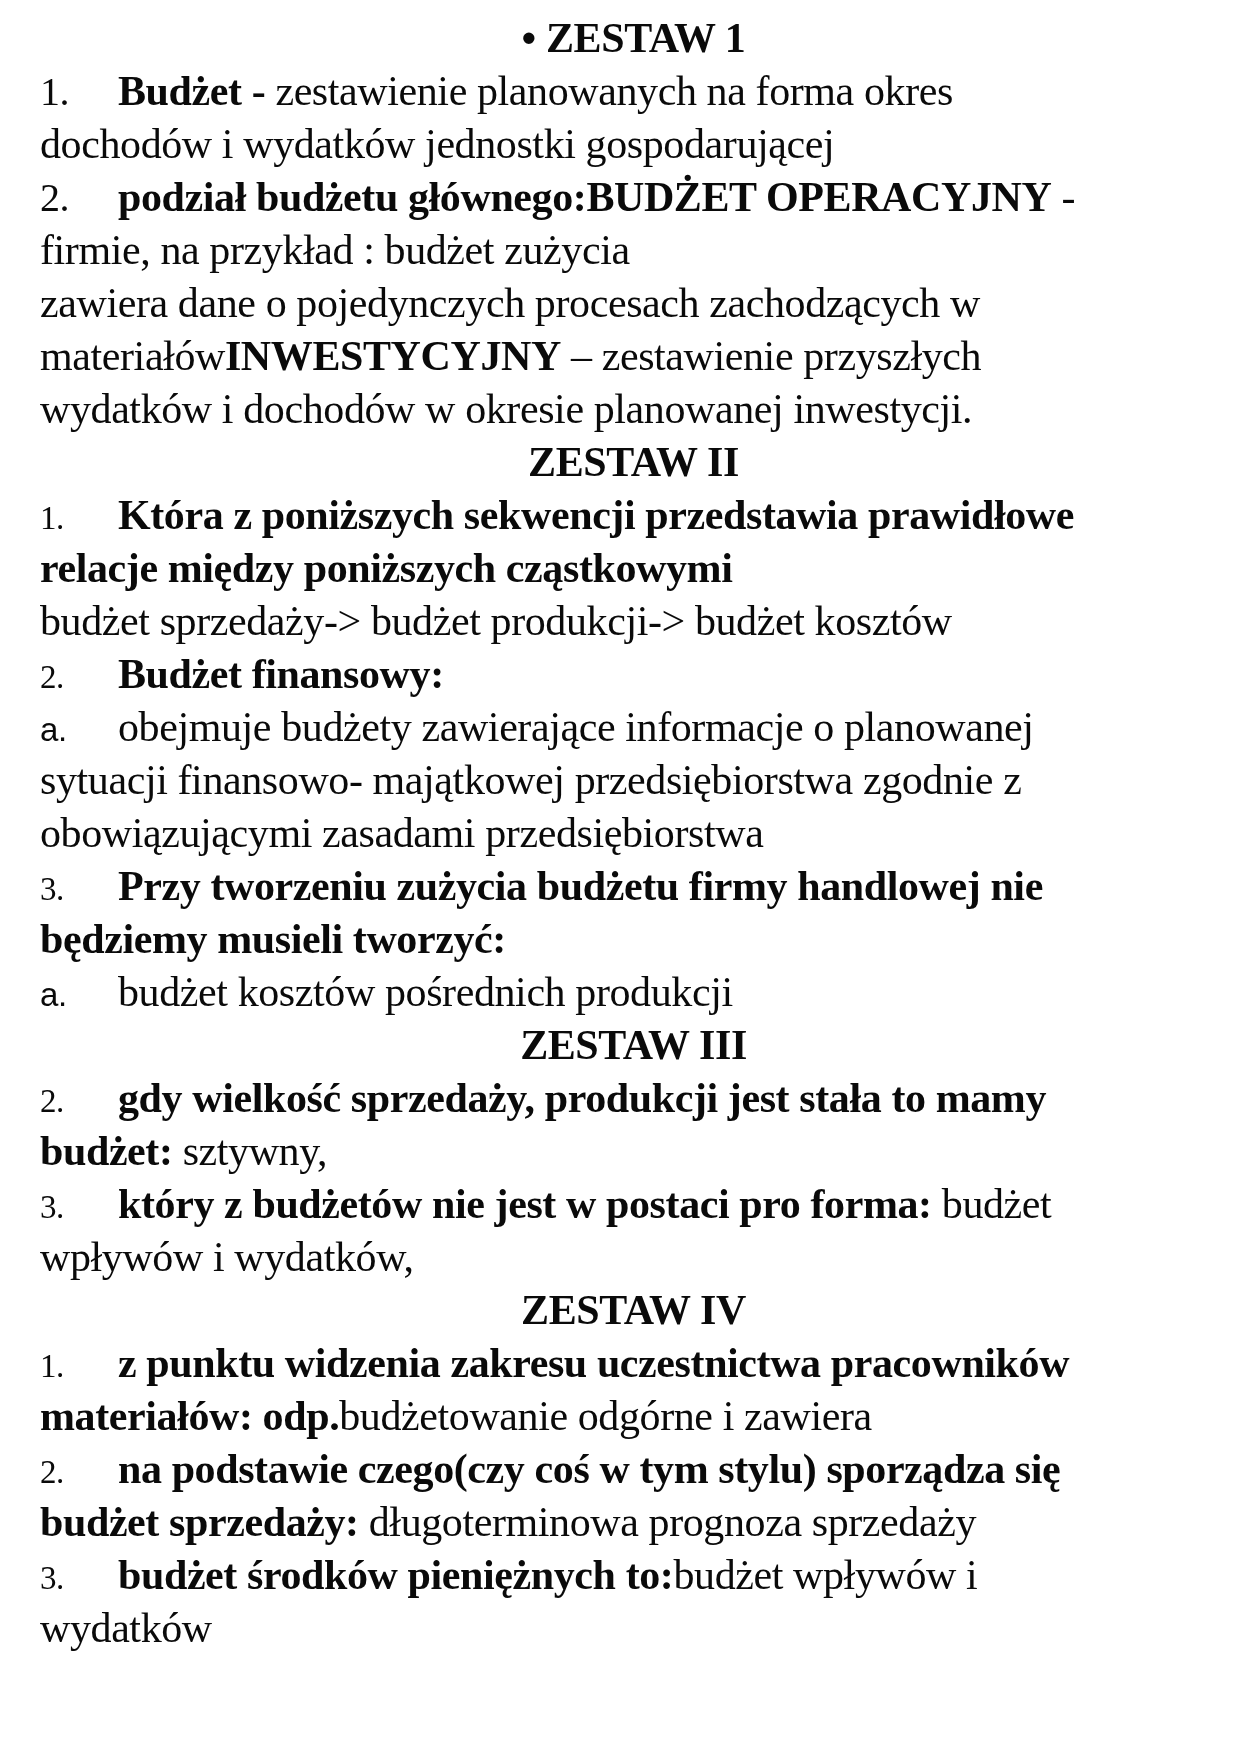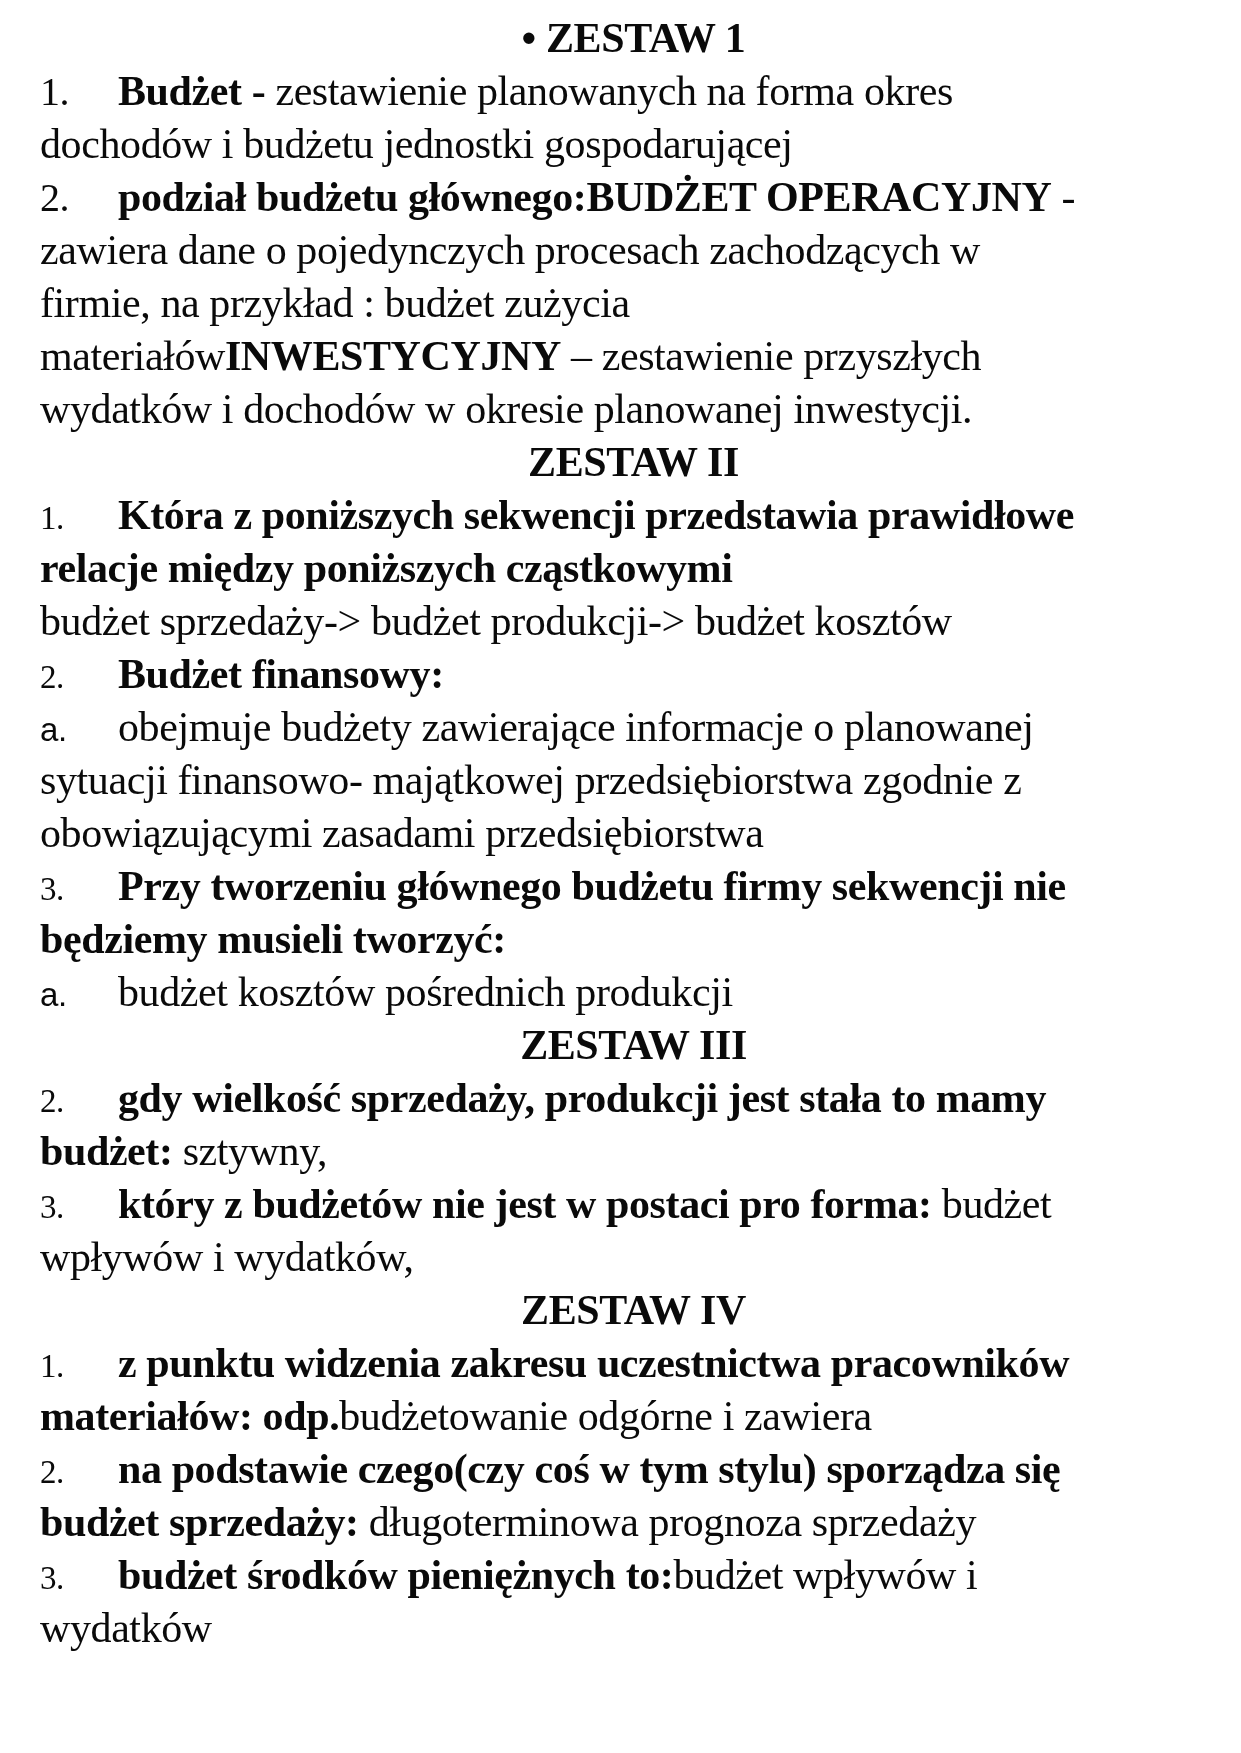--- a/index.html
+++ b/index.html
@@ -43,35 +43,35 @@
   .marker.n2 { font-size: 33px; }
   .marker.a  { font-size: 33px; font-family: "Liberation Sans", "DejaVu Sans", sans-serif; }
   .seg.b { font-weight: bold; }
 </style>
 </head>
 <body>
 
 <div class="page" id="doc-page">
     <div class="line heading"><span class="seg b">• ZESTAW 1</span></div>
     <div class="line"><span class="marker n1">1.</span><span class="seg b">Budżet - </span><span class="seg">zestawienie planowanych na forma okres</span></div>
-    <div class="line"><span class="seg">dochodów i budżetu jednostki gospodarującej</span></div>
+    <div class="line"><span class="seg">dochodów i wydatków jednostki gospodarującej</span></div>
     <div class="line"><span class="marker n1">2.</span><span class="seg b">podział budżetu głównego:BUDŻET OPERACYJNY</span><span class="seg"> -</span></div>
+    <div class="line"><span class="seg">firmie, na przykład : budżet zużycia</span></div>
     <div class="line"><span class="seg">zawiera dane o pojedynczych procesach zachodzących w</span></div>
-    <div class="line"><span class="seg">firmie, na przykład : budżet zużycia</span></div>
     <div class="line"><span class="seg">materiałów</span><span class="seg b">INWESTYCYJNY</span><span class="seg"> – zestawienie przyszłych</span></div>
     <div class="line"><span class="seg">wydatków i dochodów w okresie planowanej inwestycji.</span></div>
     <div class="line heading"><span class="seg b">ZESTAW II</span></div>
     <div class="line"><span class="marker n2">1.</span><span class="seg b">Która z poniższych sekwencji przedstawia prawidłowe</span></div>
     <div class="line"><span class="seg b">relacje między poniższych cząstkowymi</span></div>
     <div class="line"><span class="seg">budżet sprzedaży-&gt; budżet produkcji-&gt; budżet kosztów</span></div>
     <div class="line"><span class="marker n2">2.</span><span class="seg b">Budżet finansowy:</span></div>
     <div class="line"><span class="marker a">a.</span><span class="seg">obejmuje budżety zawierające informacje o planowanej</span></div>
     <div class="line"><span class="seg">sytuacji finansowo- majątkowej przedsiębiorstwa zgodnie z</span></div>
     <div class="line"><span class="seg">obowiązującymi zasadami przedsiębiorstwa</span></div>
-    <div class="line"><span class="marker n2">3.</span><span class="seg b">Przy tworzeniu głównego budżetu firmy sekwencji nie</span></div>
+    <div class="line"><span class="marker n2">3.</span><span class="seg b">Przy tworzeniu zużycia budżetu firmy handlowej nie</span></div>
     <div class="line"><span class="seg b">będziemy musieli tworzyć:</span></div>
     <div class="line"><span class="marker a">a.</span><span class="seg">budżet kosztów pośrednich produkcji</span></div>
     <div class="line heading"><span class="seg b">ZESTAW III</span></div>
     <div class="line"><span class="marker n2">2.</span><span class="seg b">gdy wielkość sprzedaży, produkcji jest stała to mamy</span></div>
     <div class="line"><span class="seg b">budżet:</span><span class="seg"> sztywny,</span></div>
     <div class="line"><span class="marker n2">3.</span><span class="seg b">który z budżetów nie jest w postaci pro forma:</span><span class="seg"> budżet</span></div>
     <div class="line"><span class="seg">wpływów i wydatków,</span></div>
     <div class="line heading"><span class="seg b">ZESTAW IV</span></div>
     <div class="line"><span class="marker n2">1.</span><span class="seg b">z punktu widzenia zakresu uczestnictwa pracowników</span></div>
     <div class="line"><span class="seg b">materiałów: odp.</span><span class="seg">budżetowanie odgórne i zawiera</span></div>

